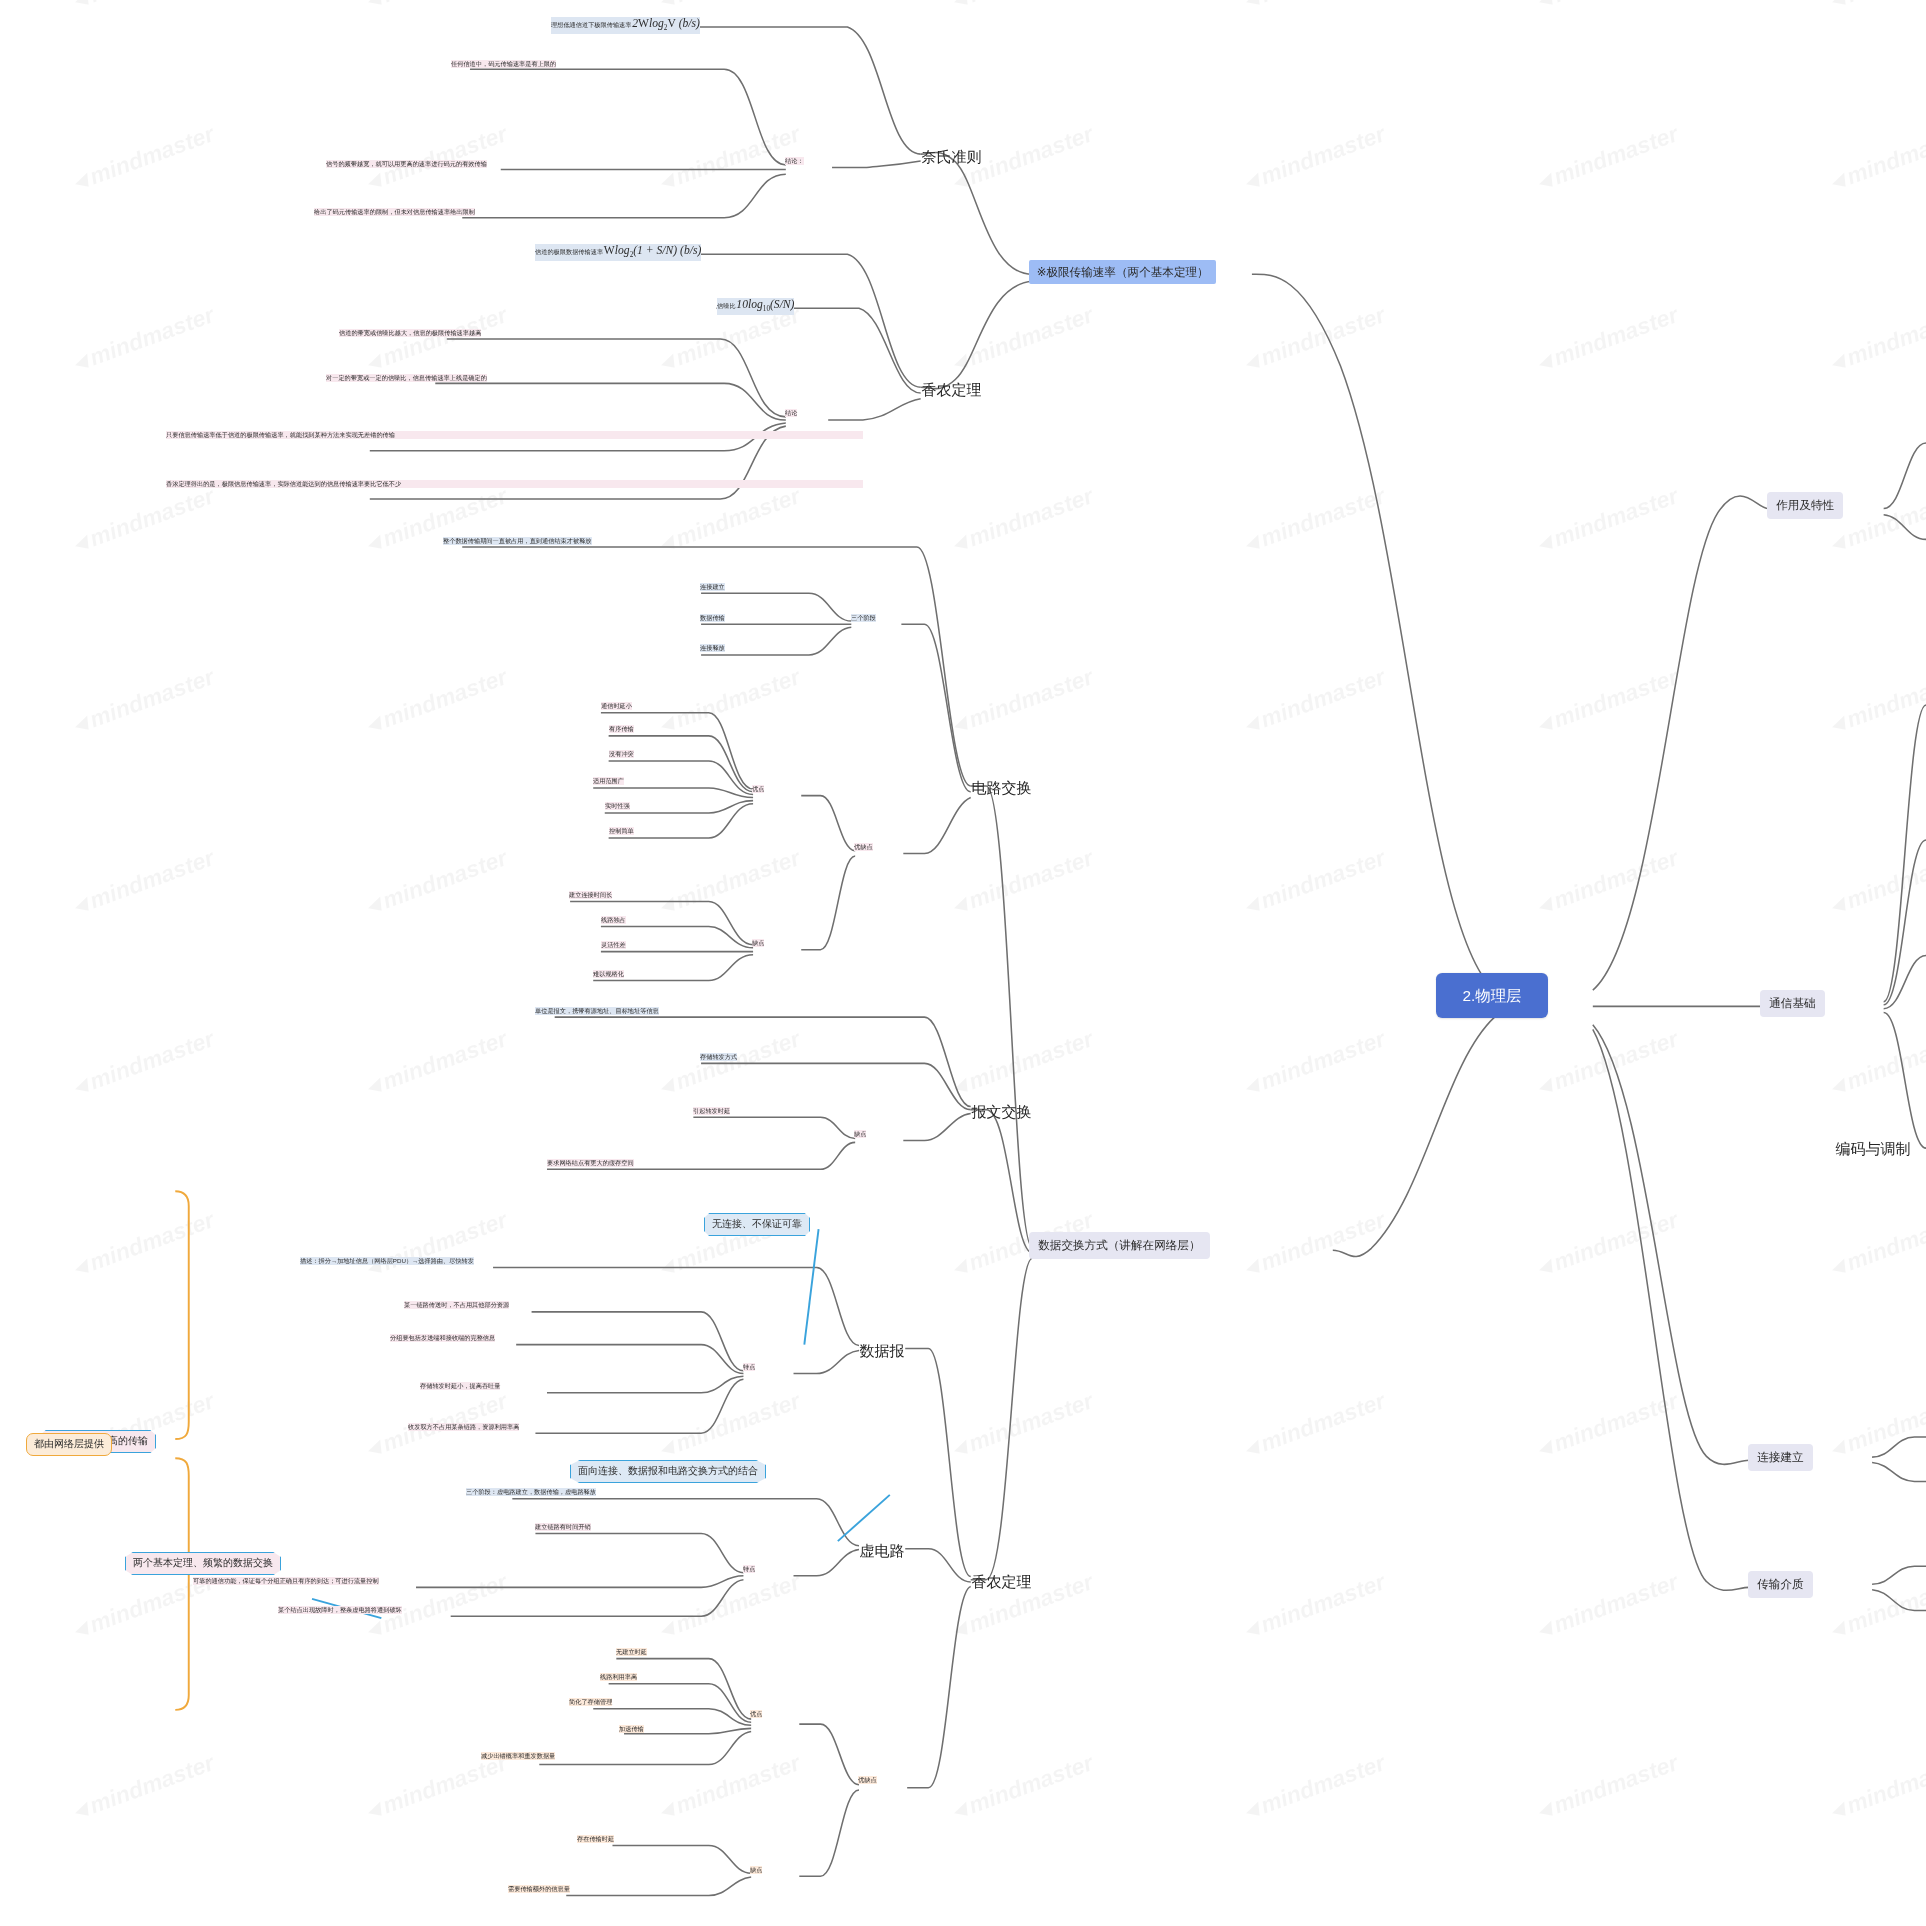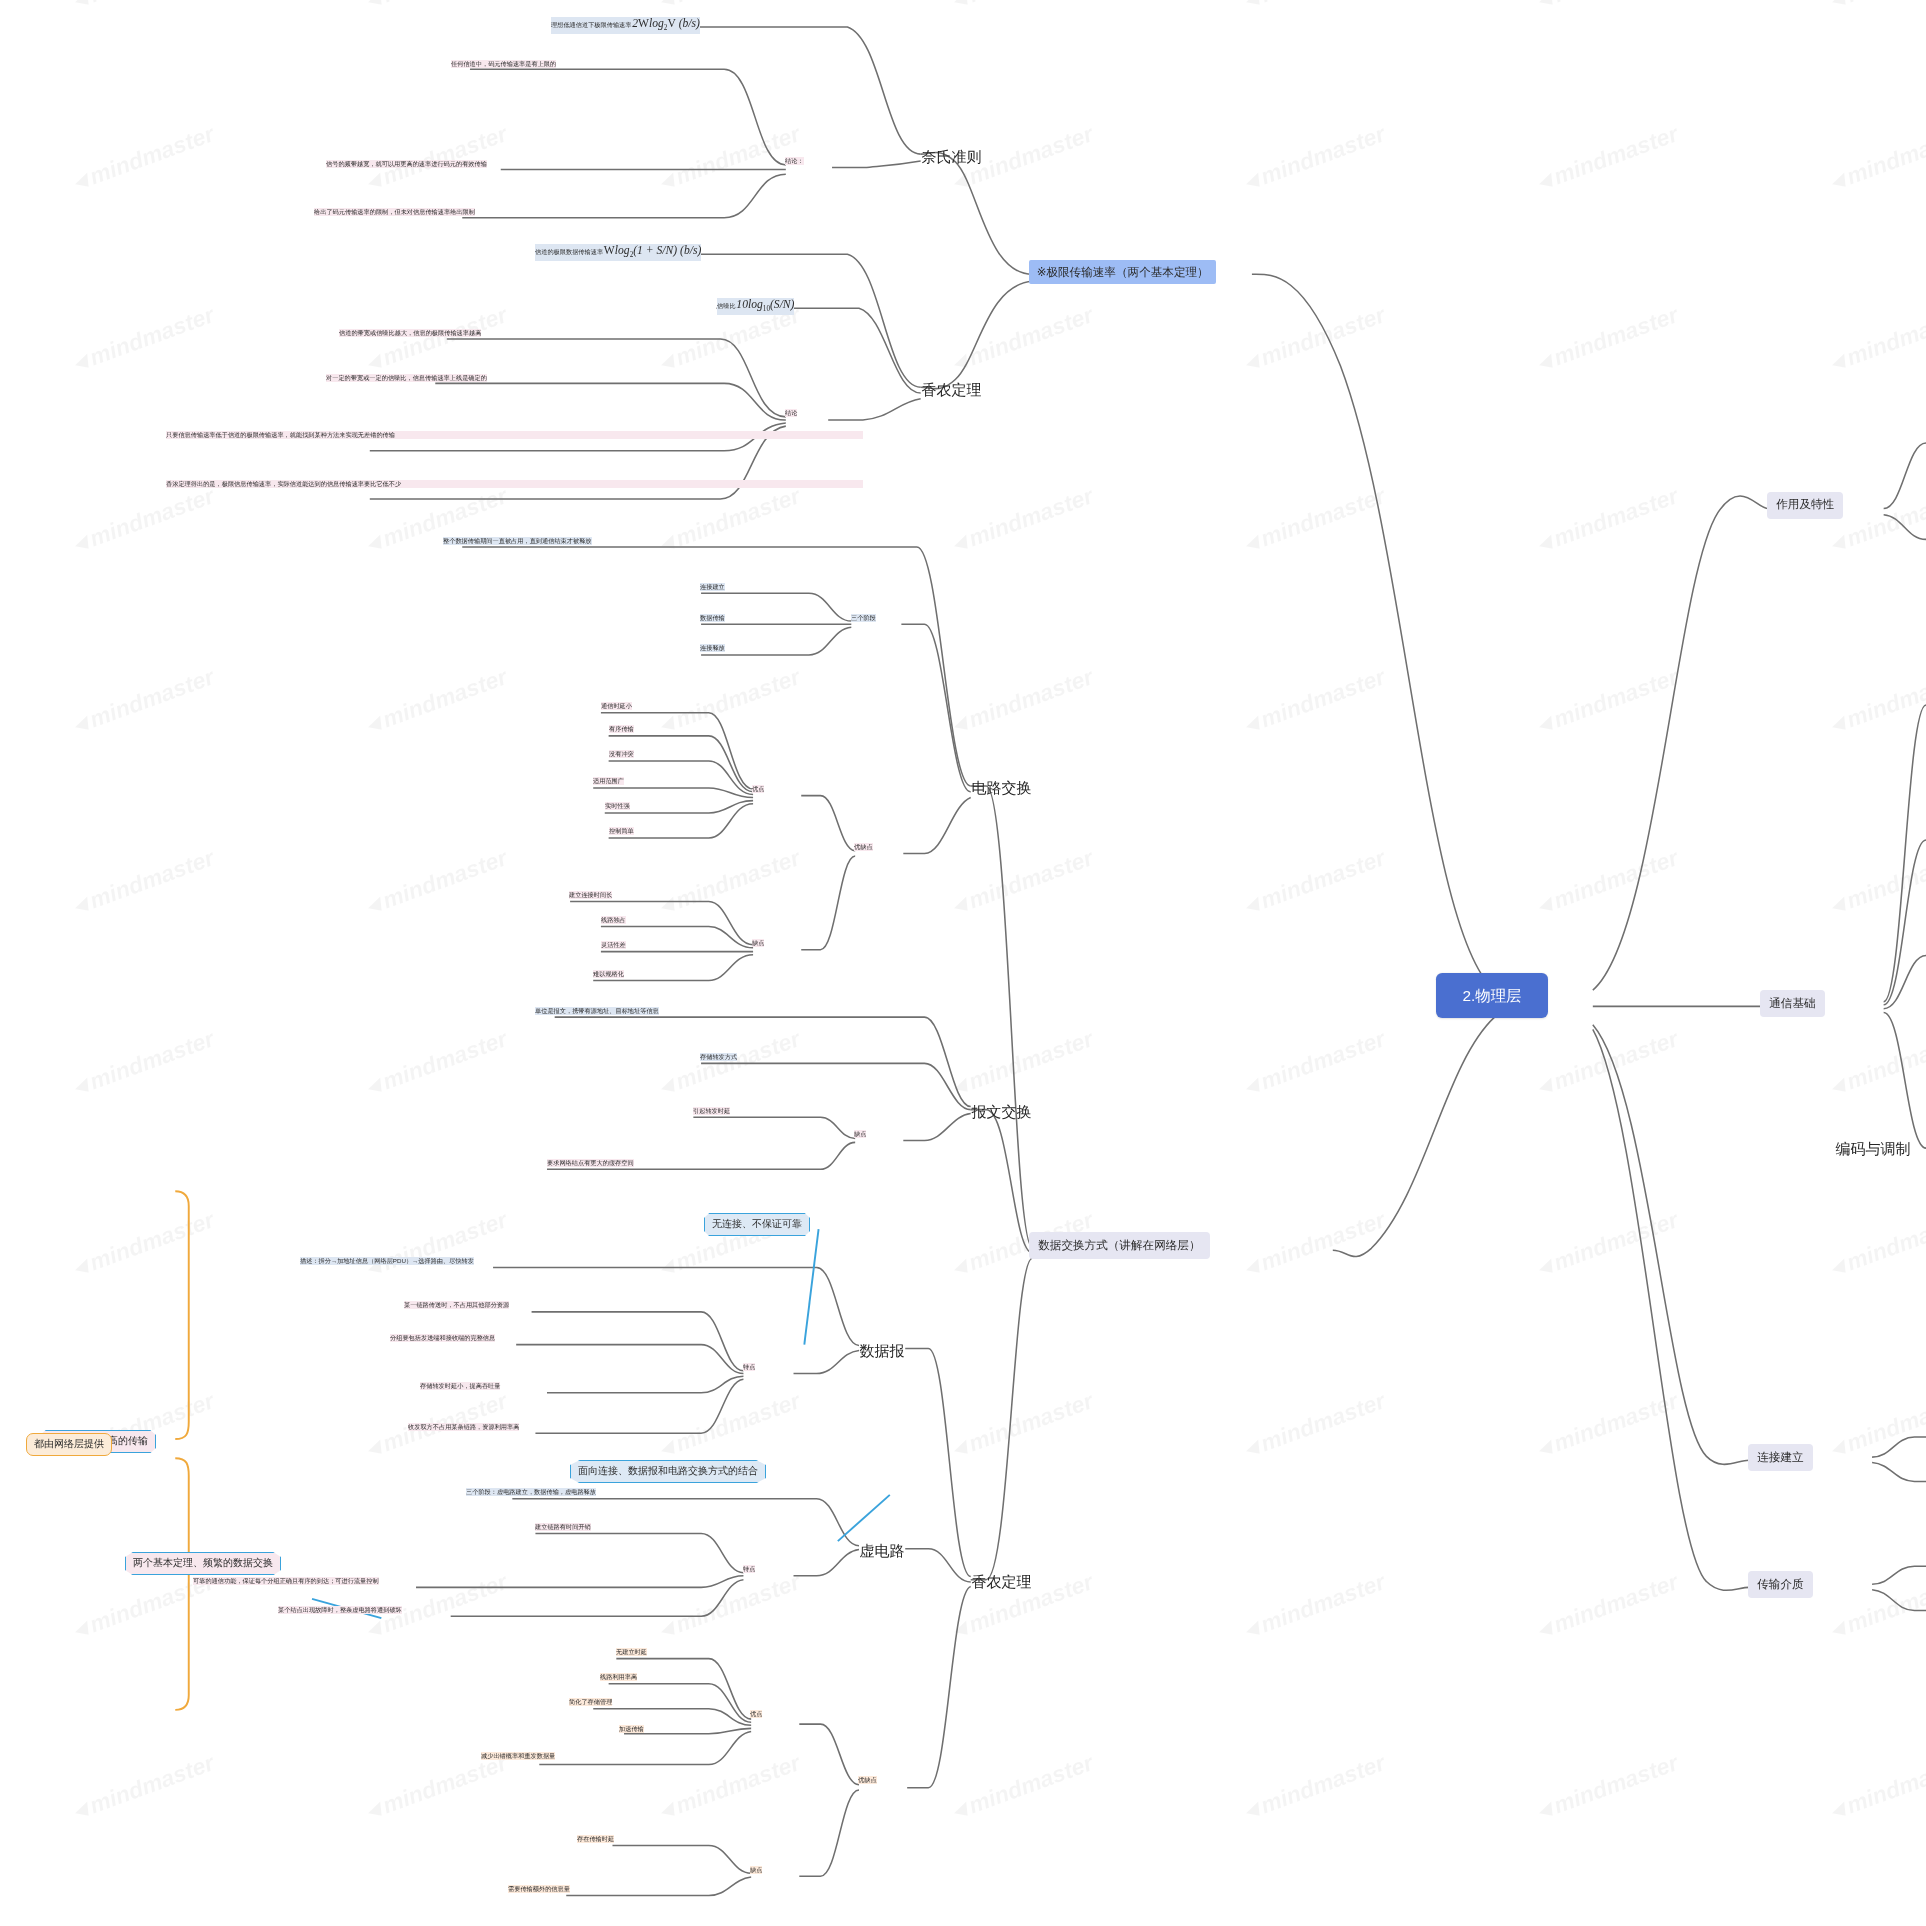--- a/index.html
+++ b/index.html
@@ -435,21 +435,21 @@
   <div class="node n-peach" style="left:616px;top:1648px;">无建立时延</div>
   <div class="node n-peach" style="left:600px;top:1673px;">线路利用率高</div>
   <div class="node n-peach" style="left:569px;top:1698px;">简化了存储管理</div>
   <div class="node n-peach" style="left:619px;top:1725px;">加速传输</div>
   <div class="node n-peach" style="left:481px;top:1752px;">减少出错概率和重发数据量</div>
   <div class="node n-peach" style="left:577px;top:1835px;">存在传输时延</div>
   <div class="node n-peach" style="left:508px;top:1885px;">需要传输额外的信息量</div>
 
   <div class="node n-orange" style="left:26px;top:1433px;">都由网络层提供</div>
 
-  <div class="node n-lav" style="left:1767px;top:492px;padding:6.2px 9.2px;font-size:11.6px;font-family:Liberation Serif, serif;">作用及特性</div>
+  <div class="node n-lav" style="left:1767px;top:492px;padding:6.2px 9.2px;font-size:11.6px;">作用及特性</div>
 
   <div class="node n-lav" style="left:1760px;top:990px;padding:6.2px 9.2px;font-size:11.6px;">通信基础</div>
 
   <div class="node n-plain" style="left:1834px;top:1138px;">编码与调制</div>
 
   <div class="node n-lav" style="left:1748px;top:1444px;padding:6.2px 9.2px;font-size:11.6px;">连接建立</div>
 
   <div class="node n-lav" style="left:1748px;top:1571px;padding:6.2px 9.2px;font-size:11.6px;">传输介质</div>
 
 </div>

